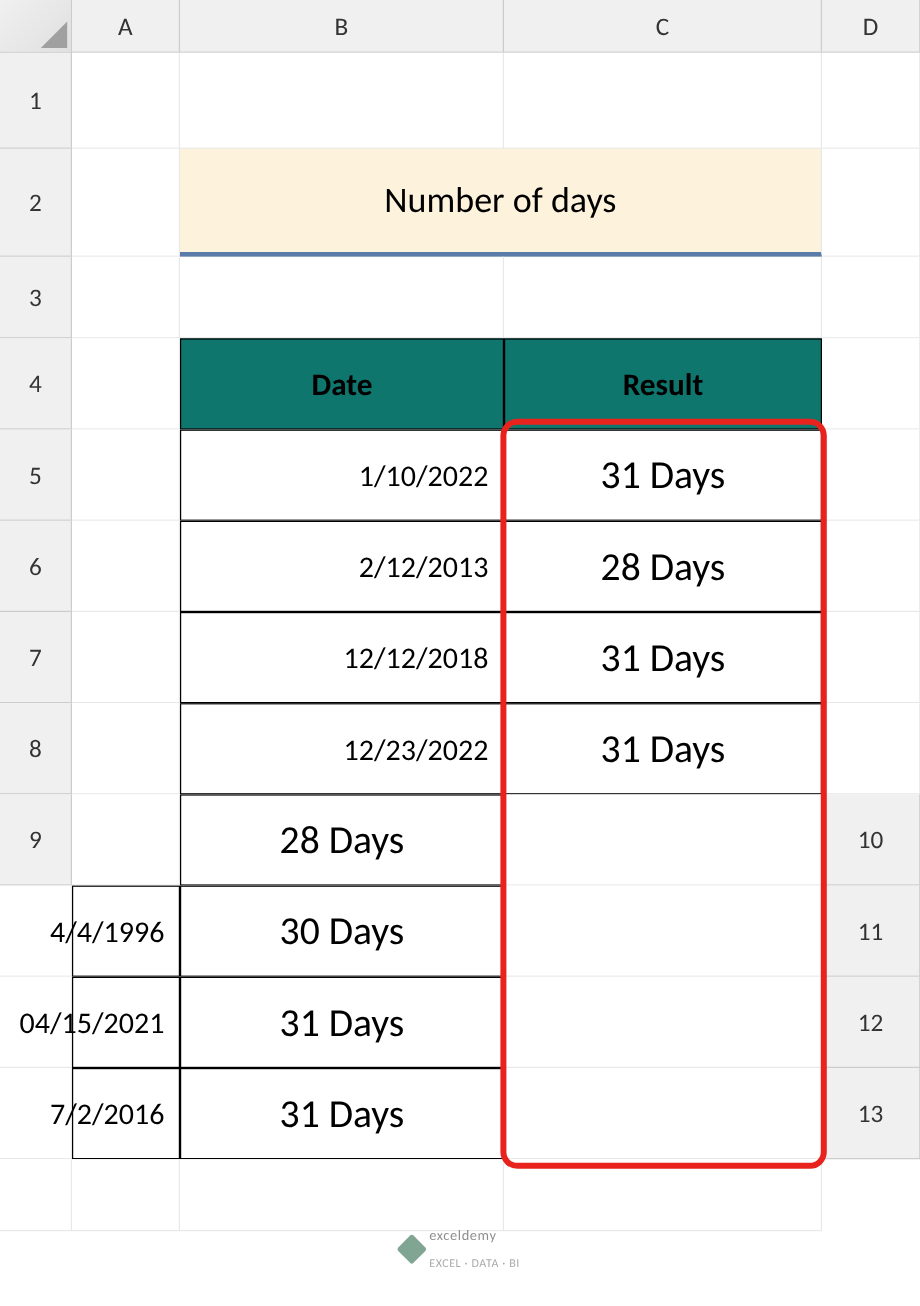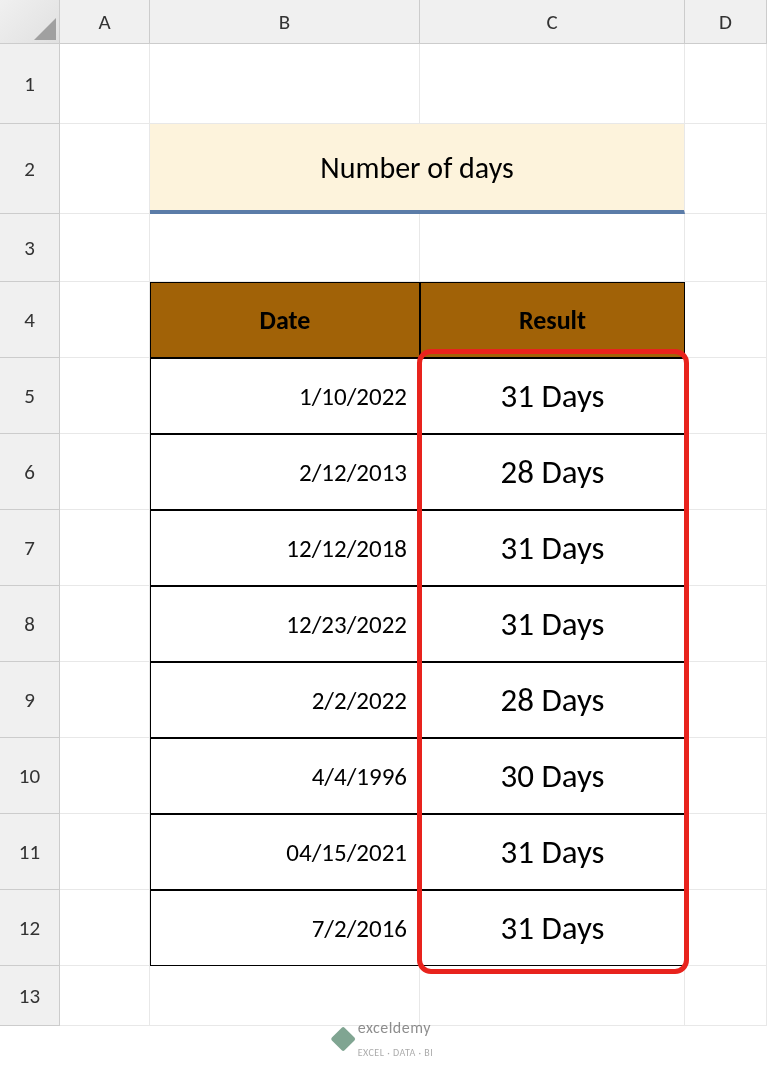--- a/index.html
+++ b/index.html
@@ -68,21 +68,21 @@
       background: #fff;
     }
     .title-cell {
       background: #fdf3dc;
       font-weight: normal;
       font-size: 30px;
       justify-content: center;
       border-bottom: 4px solid #5b7ca8;
     }
     .header-cell {
-      background: #a16207;
+      background: #0f766e;
       font-weight: bold;
       font-size: 26px;
       justify-content: center;
       border: 1px solid #000;
     }
     .data-cell {
       border: 1px solid #000;
       justify-content: flex-end;
       padding-right: 12px;
       font-size: 25px;
@@ -116,21 +116,21 @@
       background: #1a5c3a;
       transform: rotate(45deg);
       border-radius: 2px;
     }
     .watermark-text {
       display: flex;
       flex-direction: column;
       line-height: 1;
     }
     .watermark-main {
-      font-size: 16px;
+      font-size: 12px;
       color: #333;
       letter-spacing: 0.5px;
     }
     .watermark-sub {
       font-size: 10px;
       color: #666;
       letter-spacing: 0.5px;
       margin-top: 12px;
     }
   </style>
@@ -187,21 +187,20 @@
   <div class="cell"></div>
 
   <div class="row-header">8</div>
   <div class="cell"></div>
   <div class="cell data-cell">12/23/2022</div>
   <div class="cell result-cell">31 Days</div>
   <div class="cell"></div>
 
   <div class="row-header">9</div>
   <div class="cell"></div>
-  <div class="cell data-cell">2/2/2022</div>
   <div class="cell result-cell">28 Days</div>
   <div class="cell"></div>
 
   <div class="row-header">10</div>
   <div class="cell"></div>
   <div class="cell data-cell">4/4/1996</div>
   <div class="cell result-cell">30 Days</div>
   <div class="cell"></div>
 
   <div class="row-header">11</div>

